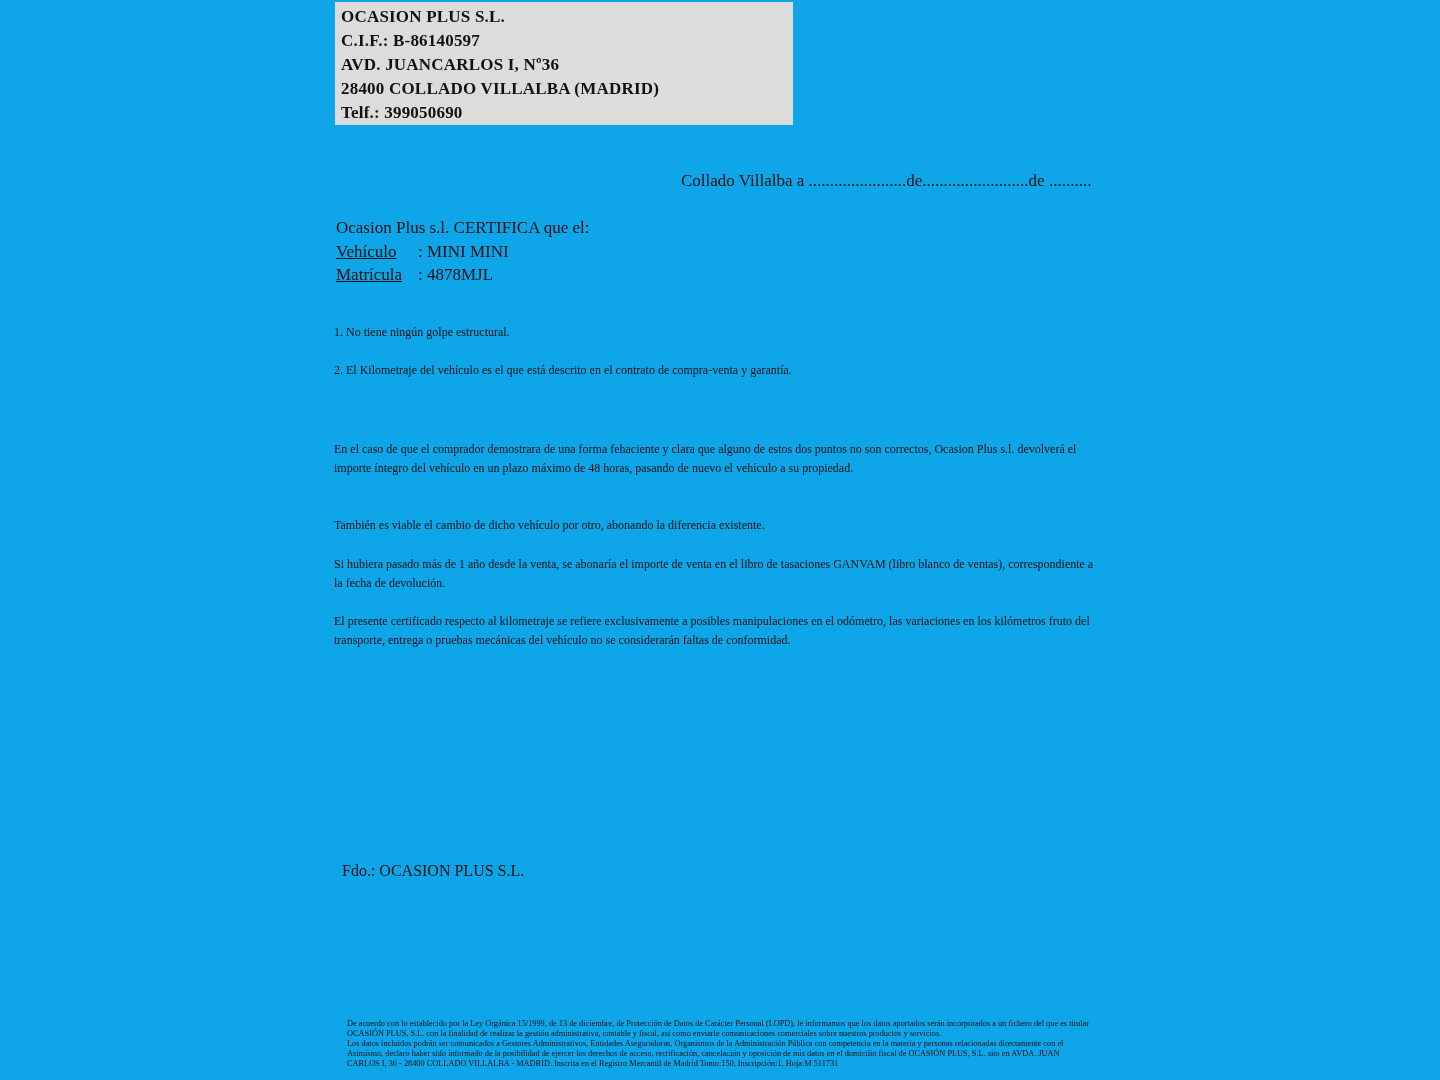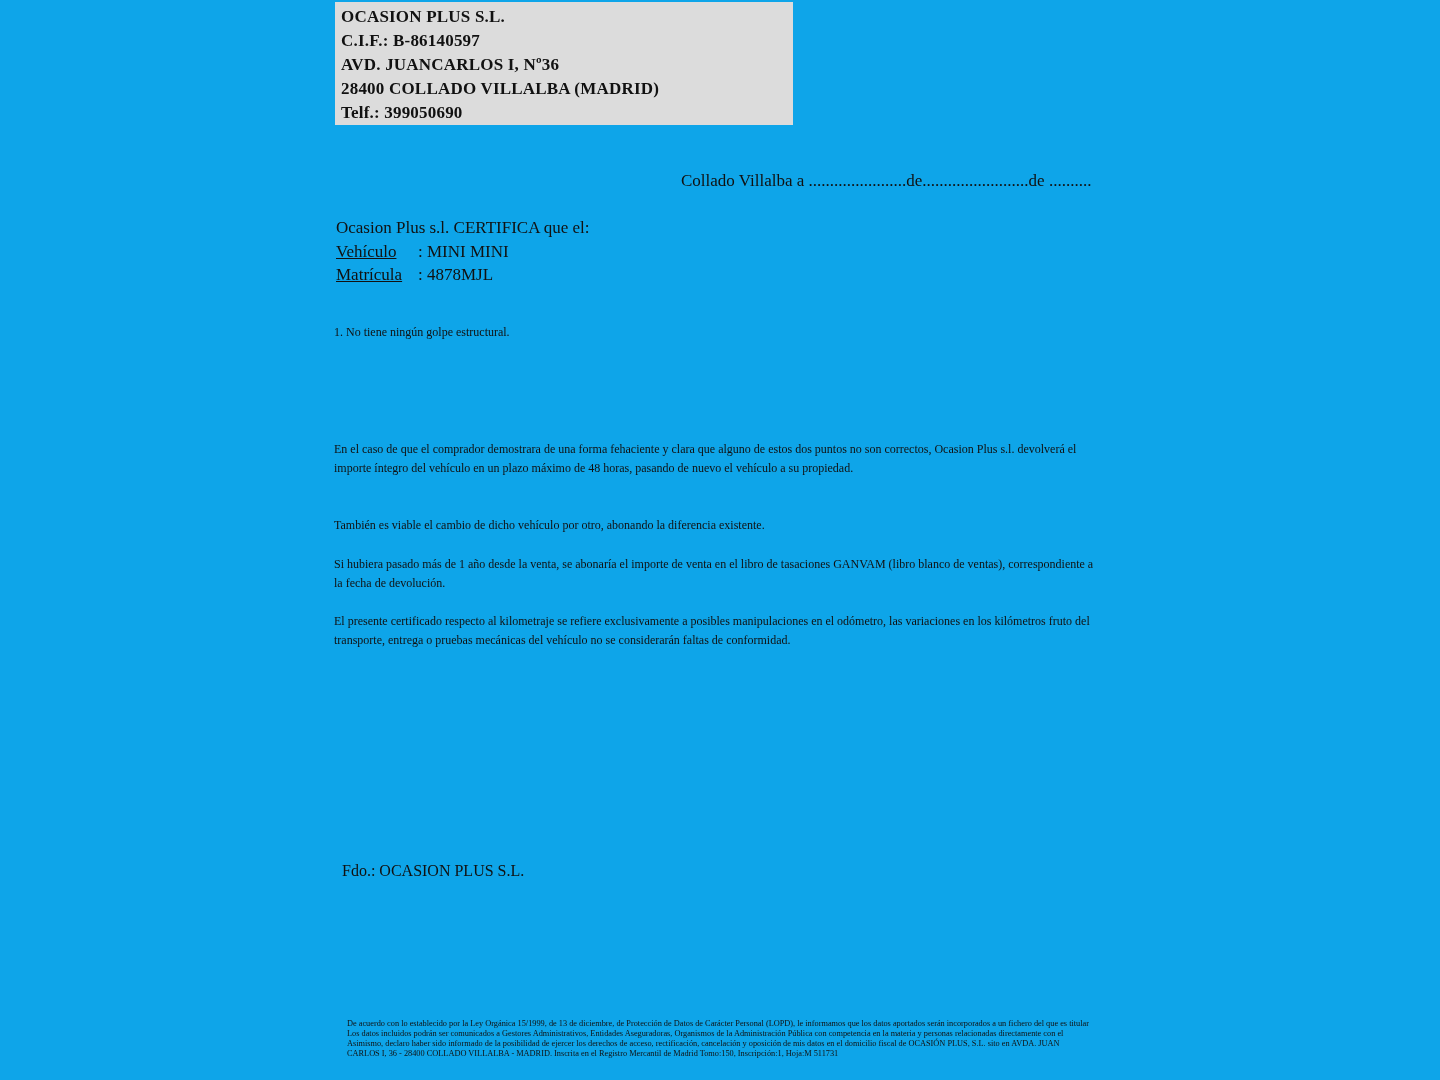--- a/index.html
+++ b/index.html
@@ -90,28 +90,30 @@
 
   <div class="date-line">Collado Villalba a .......................de.........................de ..........</div>
 
   <div class="cert-block">
     <div>Ocasion Plus s.l. CERTIFICA que el:</div>
     <div class="cert-row"><span class="label">Vehículo</span><span>: MINI MINI</span></div>
     <div class="cert-row"><span class="label">Matrícula</span><span>: 4878MJL</span></div>
   </div>
 
   <div class="point" style="top:325px">1. No tiene ningún golpe estructural.</div>
+  <div class="point" style="top:363px">2. El Kilometraje del vehículo es el que está descrito en el contrato de compra-venta y garantía.</div>
 
   <div class="para" style="top:440px">En el caso de que el comprador demostrara de una forma fehaciente y clara que alguno de estos dos puntos no son correctos, Ocasion Plus s.l. devolverá el importe íntegro del vehículo en un plazo máximo de 48 horas, pasando de nuevo el vehículo a su propiedad.</div>
   <div class="para" style="top:516px">También es viable el cambio de dicho vehículo por otro, abonando la diferencia existente.</div>
   <div class="para" style="top:555px">Si hubiera pasado más de 1 año desde la venta, se abonaría el importe de venta en el libro de tasaciones GANVAM (libro blanco de ventas), correspondiente a la fecha de devolución.</div>
   <div class="para" style="top:612px">El presente certificado respecto al kilometraje se refiere exclusivamente a posibles manipulaciones en el odómetro, las variaciones en los kilómetros fruto del transporte, entrega o pruebas mecánicas del vehículo no se considerarán faltas de conformidad.</div>
 
   <div class="signature">Fdo.: OCASION PLUS S.L.</div>
 
   <div class="legal-footer">
     <div>De acuerdo con lo establecido por la Ley Orgánica 15/1999, de 13 de diciembre, de Protección de Datos de Carácter Personal (LOPD), le informamos que los datos aportados serán incorporados a un fichero del que es titular</div>
+    <div>OCASIÓN PLUS, S.L. con la finalidad de realizar la gestión administrativa, contable y fiscal, así como enviarle comunicaciones comerciales sobre nuestros productos y servicios.</div>
     <div>Los datos incluidos podrán ser comunicados a Gestores Administrativos, Entidades Aseguradoras, Organismos de la Administración Pública con competencia en la materia y personas relacionadas directamente con el</div>
     <div>Asimismo, declaro haber sido informado de la posibilidad de ejercer los derechos de acceso, rectificación, cancelación y oposición de mis datos en el domicilio fiscal de OCASIÓN PLUS, S.L. sito en AVDA. JUAN</div>
     <div>CARLOS I, 36 - 28400 COLLADO VILLALBA - MADRID. Inscrita en el Registro Mercantil de Madrid Tomo:150, Inscripción:1, Hoja:M 511731</div>
   </div>
 
 </div>
 
 </body></html>

